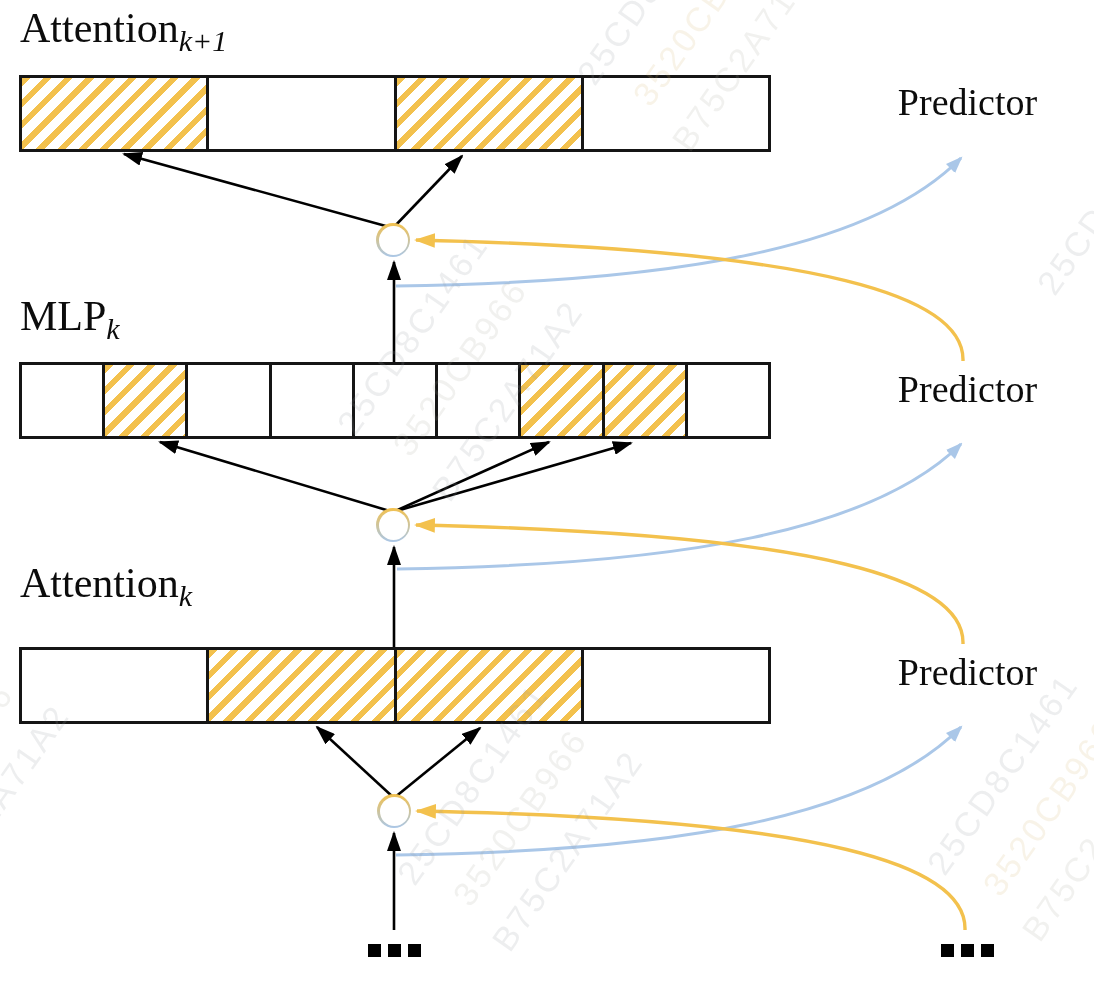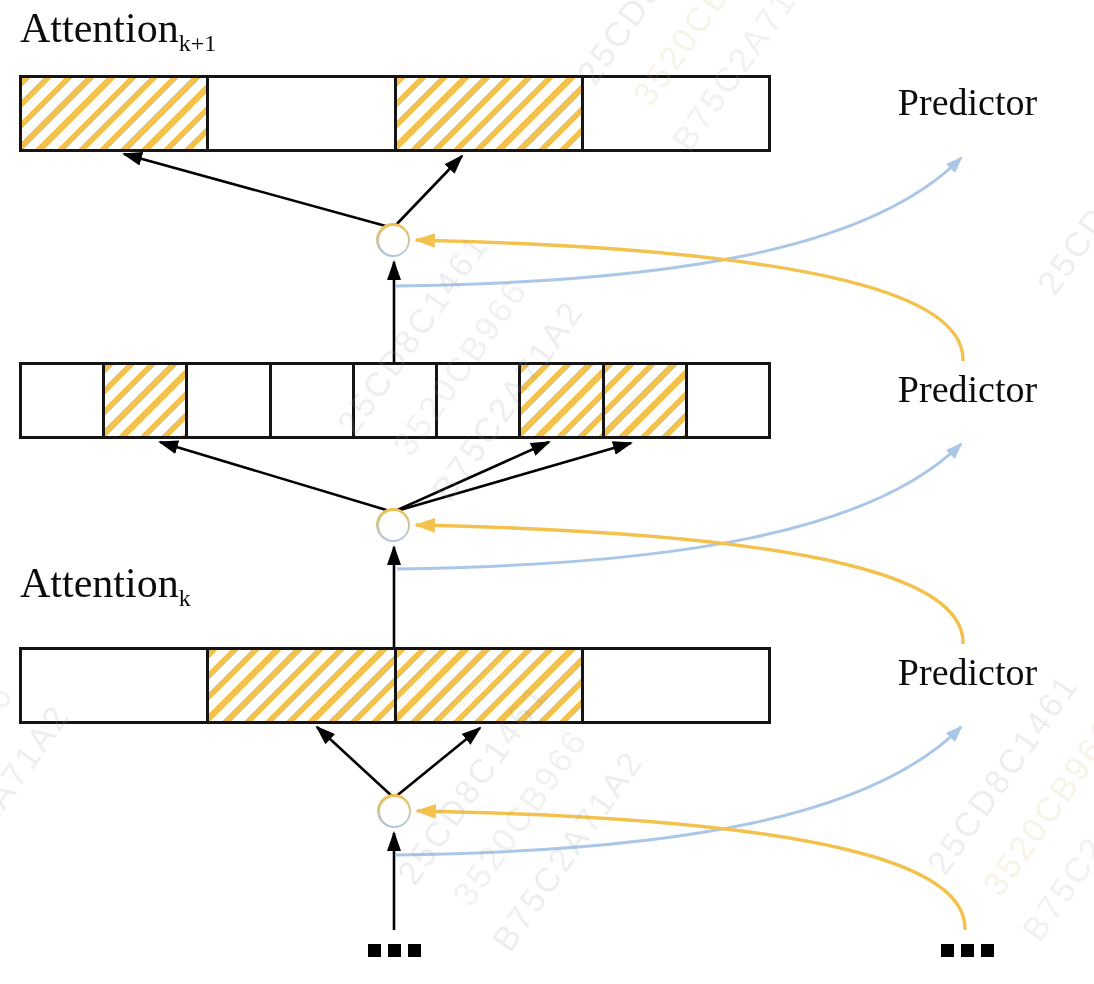--- a/index.html
+++ b/index.html
@@ -2,21 +2,21 @@
 <html style="--gold: #F3C14D; --blue: #AAC7E8;"><head>
 <meta charset="utf-8">
 <style>
   html,body{margin:0;padding:0;background:#ffffff;}
   .canvas{
     position:relative;width:1094px;height:984px;background:#ffffff;
     overflow:hidden;font-family:"Liberation Serif","DejaVu Serif",serif;color:#111;
   }
   
   .layer-label{position:absolute;left:20px;font-size:42px;color:#0c0c0c;z-index:4;white-space:nowrap;}
-  .layer-label sub{font-size:24px;line-height:0;}
+  .layer-label sub{font-size:30px;line-height:0;font-style:italic;}
   #label-attn-k1{top:4px;}
   #label-mlp-k{top:292px;}
   #label-attn-k{top:559px;}
   
   .bar{
     position:absolute;left:19px;width:752px;height:77px;border:3px solid #151515;
     box-sizing:border-box;display:flex;background:#ffffff;z-index:1;
   }
   #bar-attn-k1{top:75px;}
   #bar-mlp-k{top:362px;}
@@ -108,20 +108,23 @@
     <span class="w-b">B75C2A71A2</span>
   </div>
   <div class="wm" id="wm-6">
     <span class="w-b">3520CB966</span>
     <span class="w-a">B75C2A71A2</span>
   </div>
 
   <div class="layer-label" id="label-attn-k1">
     <span>Attention</span><sub>k+1</sub>
   </div>
+  <div class="layer-label" id="label-mlp-k">
+    <span>MLP</span><sub>k</sub>
+  </div>
   <div class="layer-label" id="label-attn-k">
     <span>Attention</span><sub>k</sub>
   </div>
 
   <div class="bar" id="bar-attn-k1">
       <div class="cell hatched"></div>
       <div class="cell"></div>
       <div class="cell hatched"></div>
       <div class="cell"></div>
     </div>

